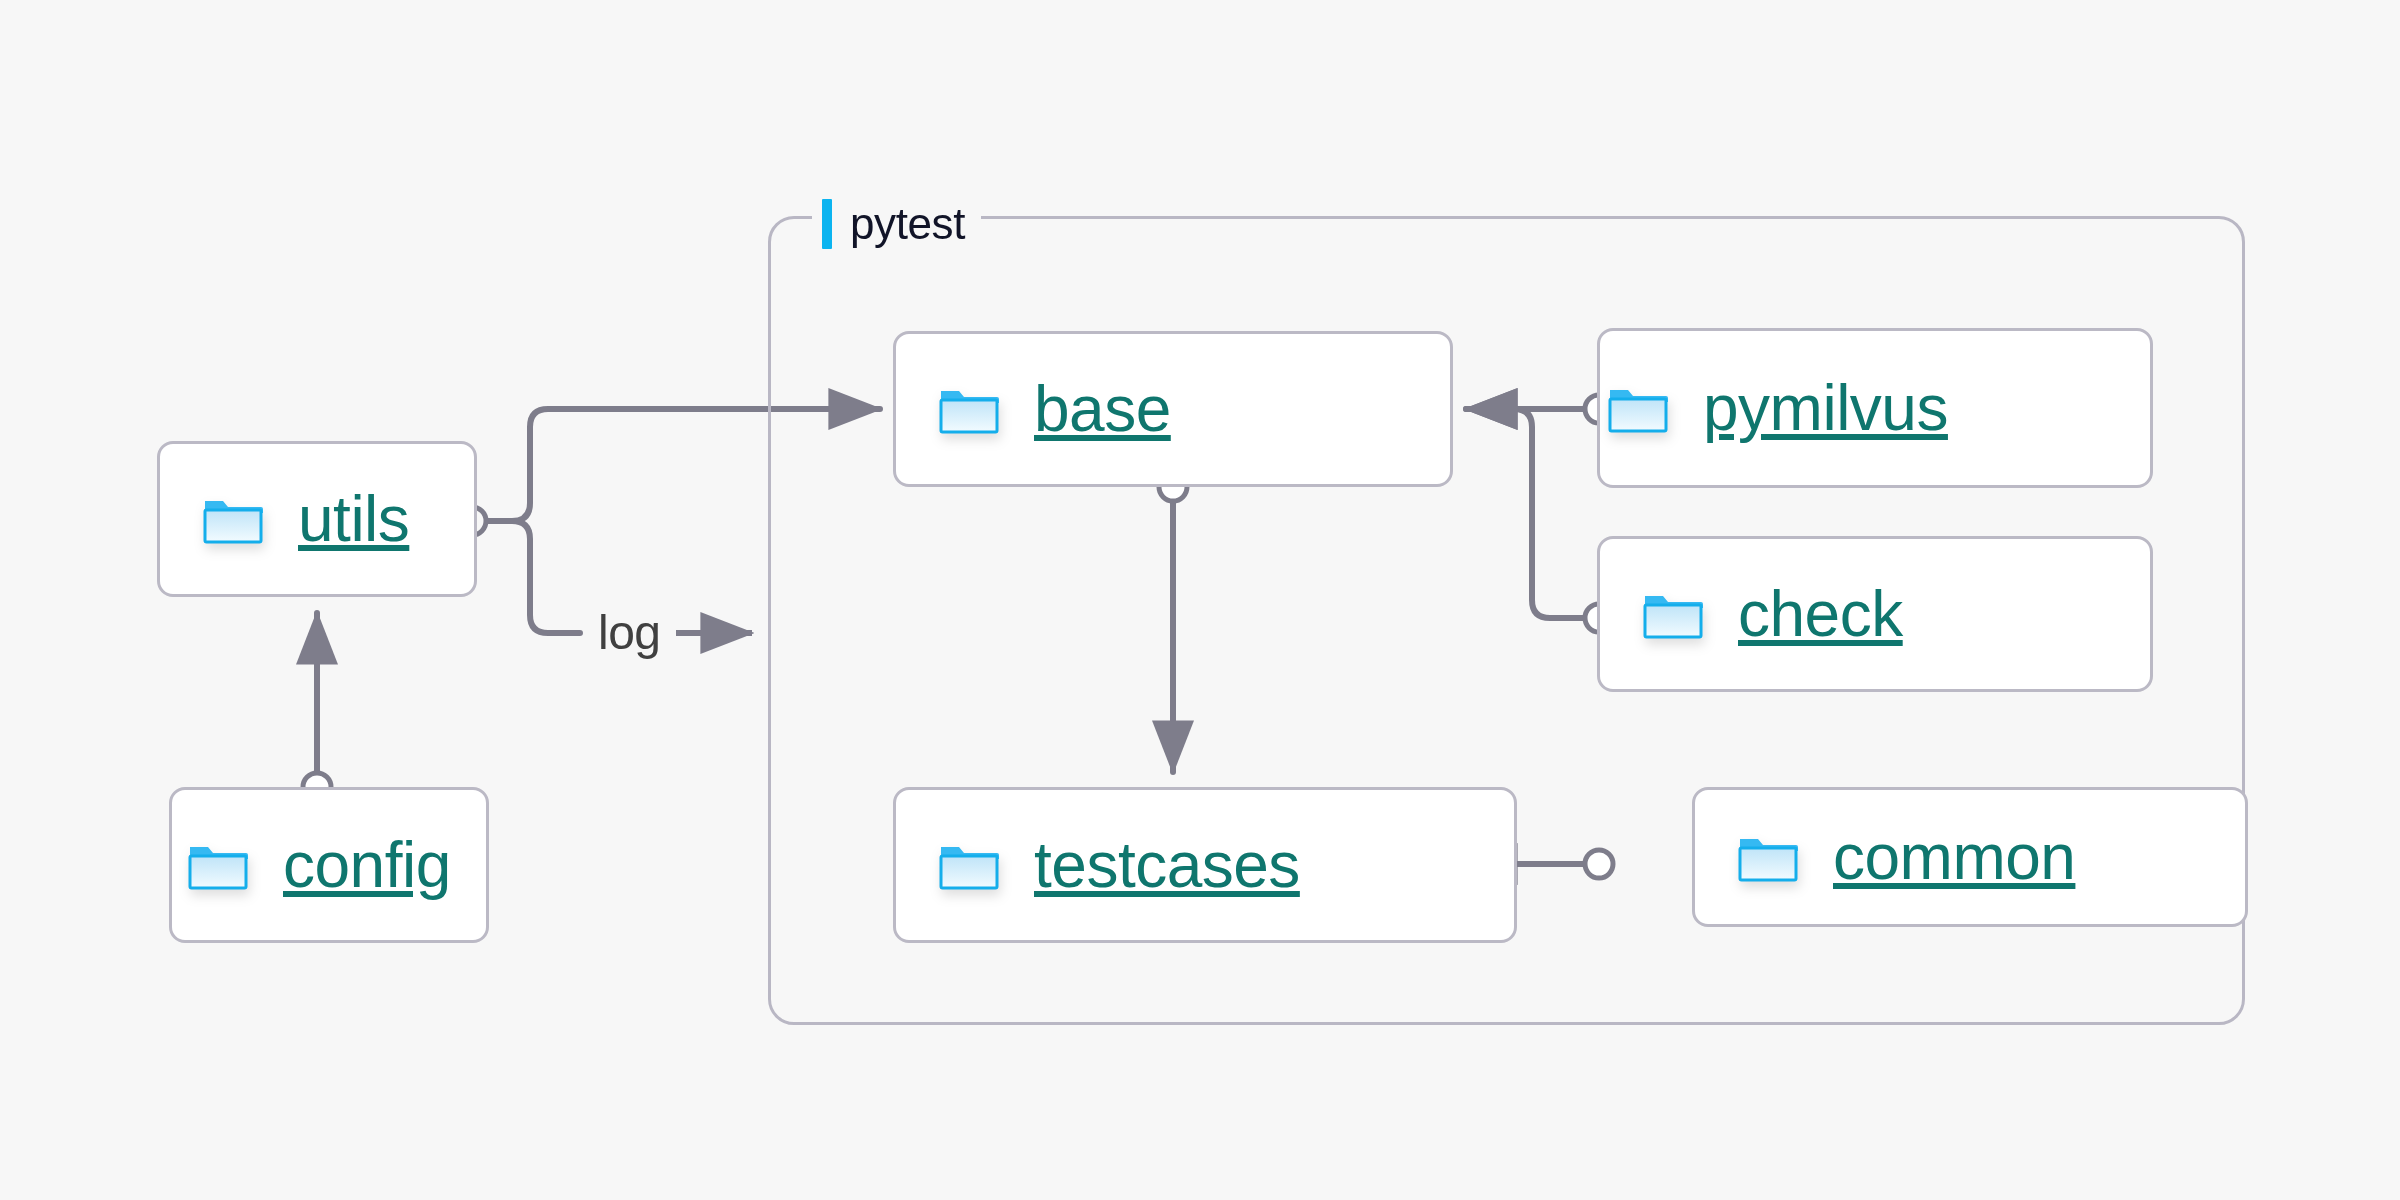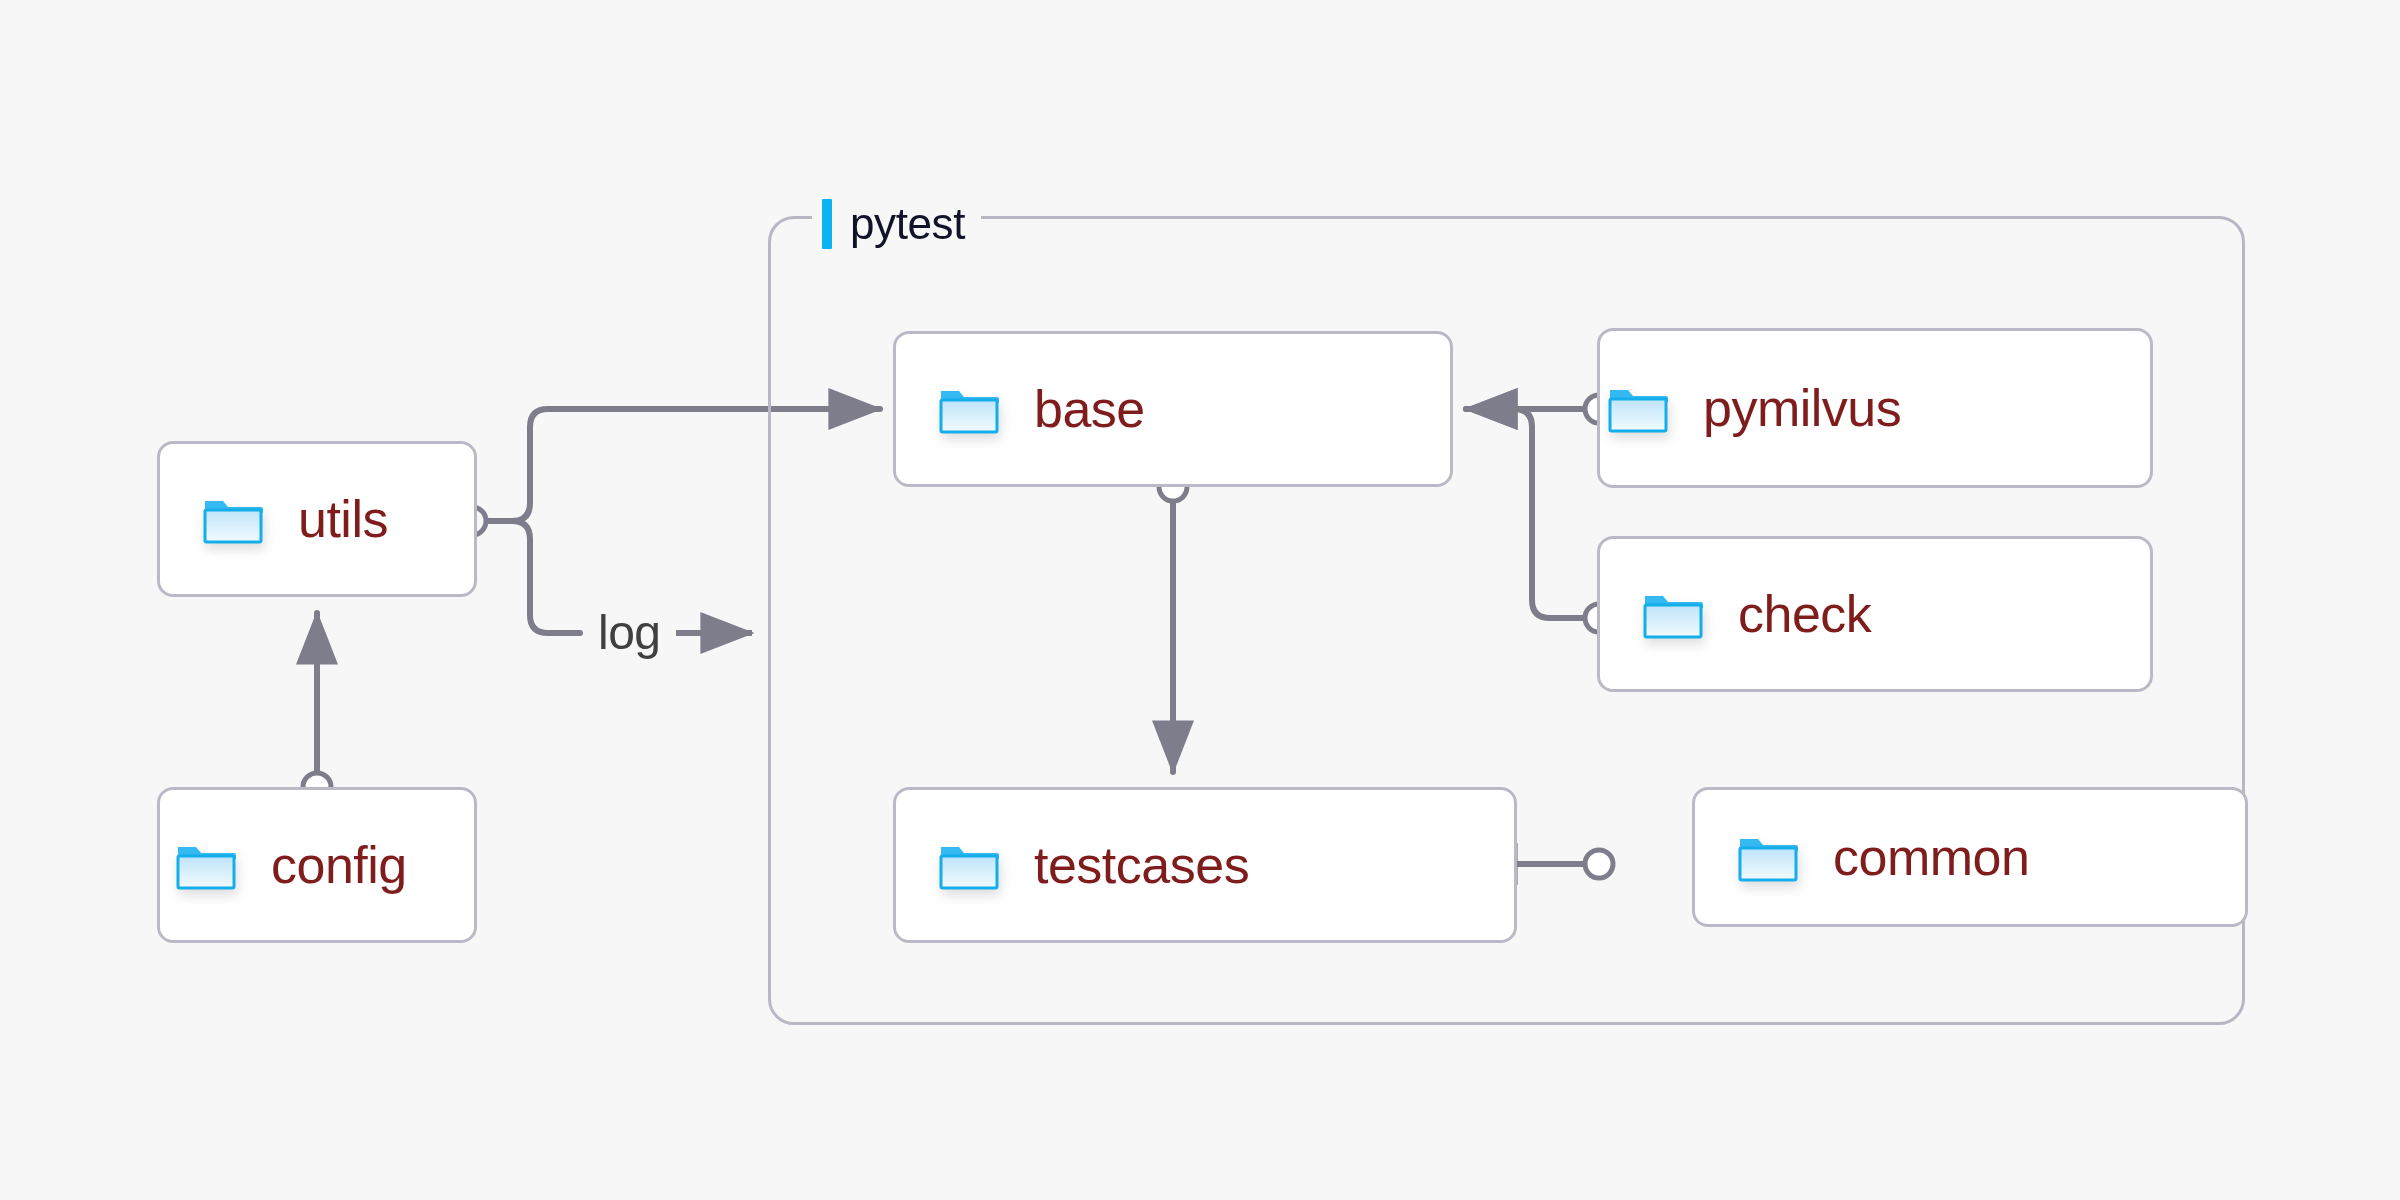--- a/index.html
+++ b/index.html
@@ -60,24 +60,25 @@
     box-sizing: border-box;
     background: #ffffff;
     border: 3px solid #bbb9c5;
     border-radius: 16px;
     display: flex;
     align-items: center;
     padding-left: 42px;
     gap: 34px;
   }
   .node-label {
-    font-size: 52px;
-    color: #7f1d1d;
+    font-size: 64px;
+    color: #0f766e;
     letter-spacing: -0.5px;
     white-space: nowrap;
+    text-decoration: underline;
   }
   .folder-icon {
     flex: 0 0 auto;
     width: 62px;
     height: 52px;
     position: relative;
     display: inline-block;
     filter: drop-shadow(2px 6px 6px rgba(0,0,0,0.13));
   }
 
@@ -150,21 +151,21 @@
             <stop offset="100%" stop-color="#f2fbff"></stop>
           </linearGradient>
         </defs>
         <path d="M3 8 h18 l5 6 h33 a2 2 0 0 1 2 2 v4 H3 z" fill="#35b9f2"></path>
         <rect x="3" y="17" width="56" height="32" rx="1.5" fill="url(#fg1)" stroke="#14aeeb" stroke-width="3"></rect>
       </svg>
     </span>
     <span class="node-label">utils</span>
   </div>
 
-  <div class="node" style="left:157px; top:787px; width:320px; height:156px;padding-left:15px;">
+  <div class="node" style="left:169px; top:787px; width:320px; height:156px;padding-left:15px;">
     <span class="folder-icon">
       <svg viewBox="0 0 62 52" width="62" height="52" xmlns="http://www.w3.org/2000/svg">
         <defs>
           <linearGradient id="fg2" x1="0" y1="0" x2="0" y2="1">
             <stop offset="0%" stop-color="#bfe4f8"></stop>
             <stop offset="100%" stop-color="#f2fbff"></stop>
           </linearGradient>
         </defs>
         <path d="M3 8 h18 l5 6 h33 a2 2 0 0 1 2 2 v4 H3 z" fill="#35b9f2"></path>
         <rect x="3" y="17" width="56" height="32" rx="1.5" fill="url(#fg2)" stroke="#14aeeb" stroke-width="3"></rect>

